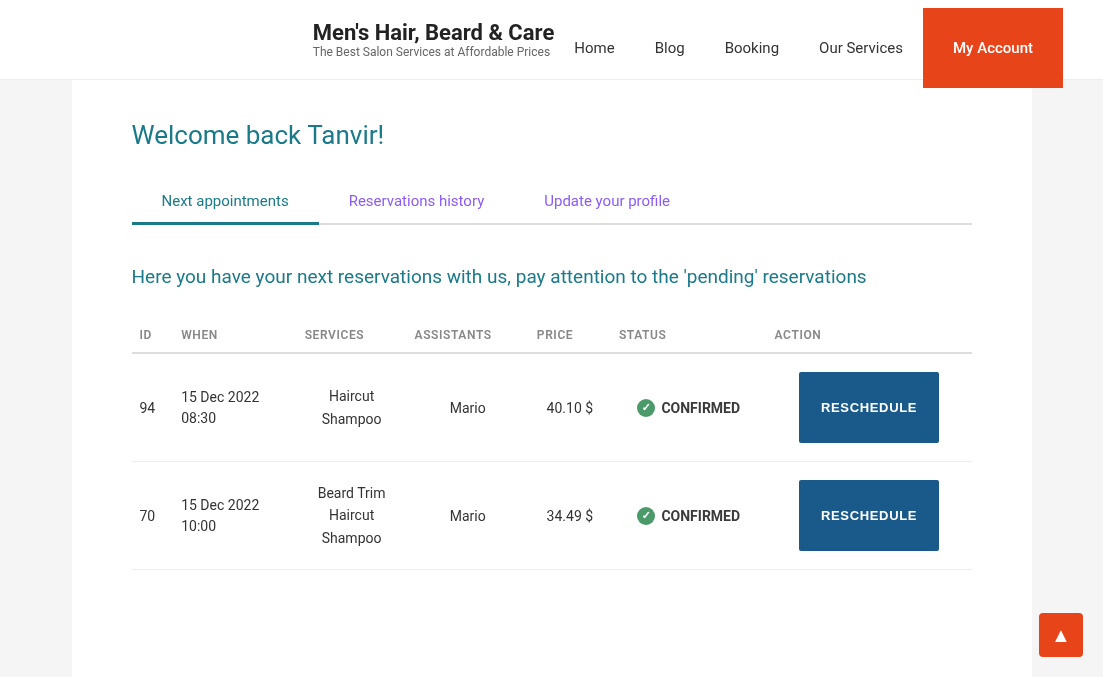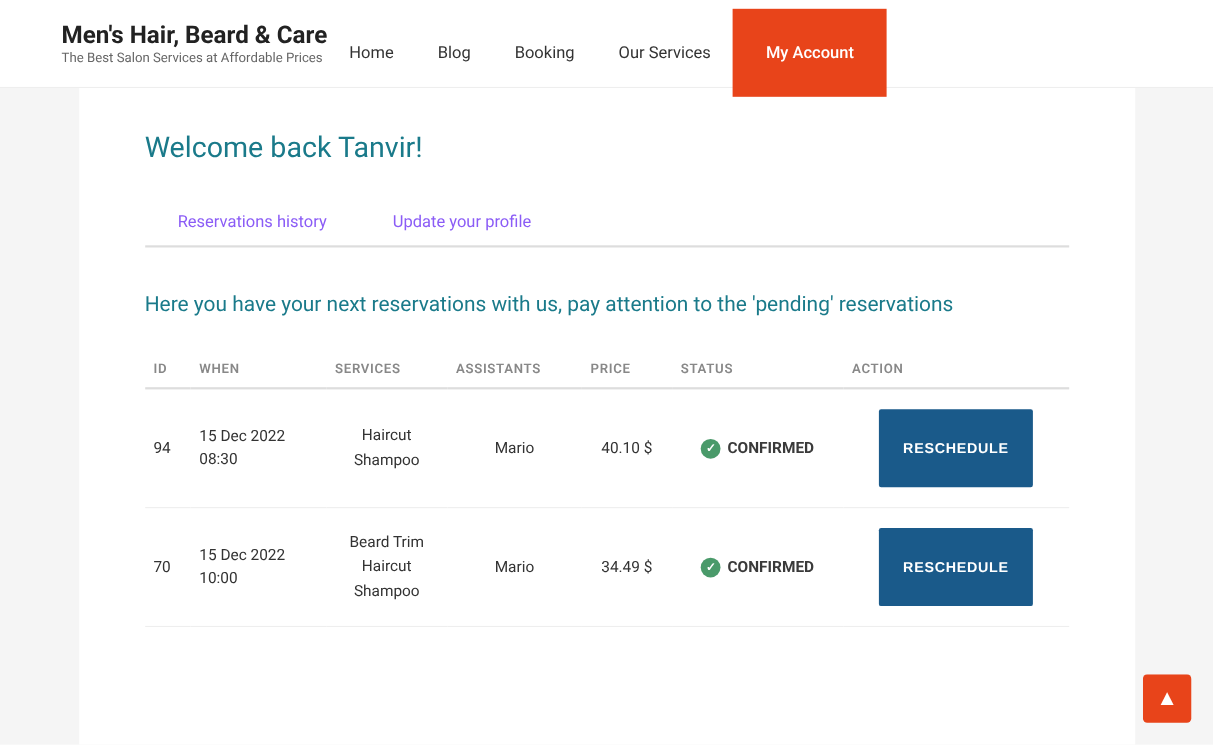--- a/index.html
+++ b/index.html
@@ -6,23 +6,23 @@
     body {
       font-family: -apple-system, BlinkMacSystemFont, 'Segoe UI', Roboto, sans-serif;
       background: #f5f5f5;
       color: #333;
     }
 
     
     .header {
       display: flex;
       align-items: center;
-      justify-content: flex-start;
+      justify-content: flex-end;
       background: #fff;
-      padding: 0 56px;
+      padding: 0 40px;
       height: 80px;
       border-bottom: 1px solid #eee;
     }
     .brand-logo {
       display: flex;
       flex-direction: column;
     }
     .brand-name {
       font-size: 22px;
       font-weight: 700;
@@ -196,20 +196,21 @@
     <a class="nav-item">Our Services</a>
     <a class="nav-item nav-item-myaccount">My Account</a>
   </nav>
 </header>
 
 <div class="main-content">
 
   <h2 class="welcome-title">Welcome back Tanvir!</h2>
 
   <div class="tabs">
+    <div class="tab active">Next appointments</div>
     <div class="tab">Reservations history</div>
     <div class="tab">Update your profile</div>
   </div>
 
   <p class="info-text">Here you have your next reservations with us, pay attention to the 'pending' reservations</p>
 
   <table class="reservations-table">
     <thead>
       <tr>
         <th>ID</th>

